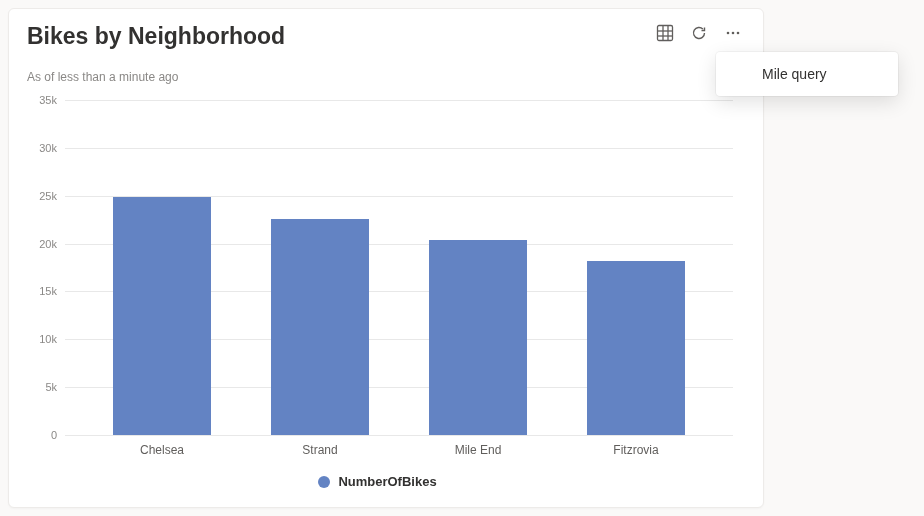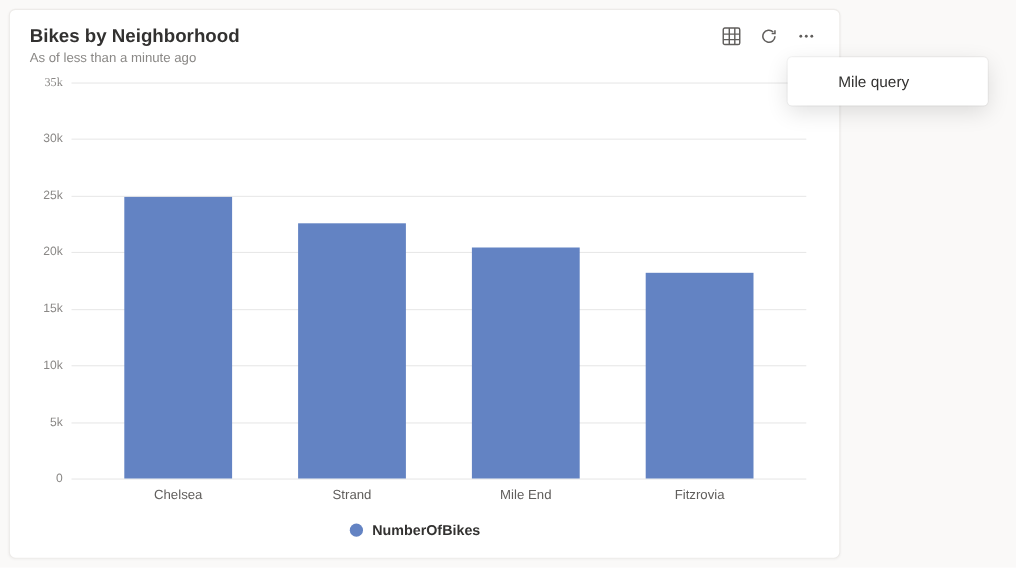--- a/index.html
+++ b/index.html
@@ -25,29 +25,29 @@
       display: flex;
       flex-direction: column;
     }
     .card-header {
       display: flex;
       justify-content: space-between;
       align-items: flex-start;
     }
     .title-block { display: flex; flex-direction: column; }
     .title {
-      font-size: 17px;
+      font-size: 23px;
       font-weight: 600;
       color: #323130;
       text-align: center;
     }
     .subtitle {
       font-size: 12px;
       color: #8a8886;
-      margin-top: 2px;
+      margin-top: 20px;
     }
     .header-actions {
       display: flex;
       gap: 14px;
       align-items: center;
       margin-right: 2px;
     }
     .icon-btn {
       width: 20px;
       height: 20px;
@@ -210,21 +210,21 @@
           <div class="ytick" style="top: 71.4286%;">10k</div>
           <div class="gridline" style="top: 57.1429%;"></div>
           <div class="ytick" style="top: 57.1429%;">15k</div>
           <div class="gridline" style="top: 42.8571%;"></div>
           <div class="ytick" style="top: 42.8571%;">20k</div>
           <div class="gridline" style="top: 28.5714%;"></div>
           <div class="ytick" style="top: 28.5714%;">25k</div>
           <div class="gridline" style="top: 14.2857%;"></div>
           <div class="ytick" style="top: 14.2857%;">30k</div>
           <div class="gridline" style="top: 0%;"></div>
-          <div class="ytick" style="top: 0%; font-family: Liberation Serif, serif;">35k</div>
+          <div class="ytick" style="top: 0%;">35k</div>
         </div>
       <div class="bars" id="bars">
           <div class="bar-col">
             <div class="bar" style="height: 71.1429%; background: rgb(99, 131, 195);"></div>
             <div class="xlabel">Chelsea</div>
           </div>
           <div class="bar-col">
             <div class="bar" style="height: 64.5714%; background: rgb(99, 131, 195);"></div>
             <div class="xlabel">Strand</div>
           </div>

